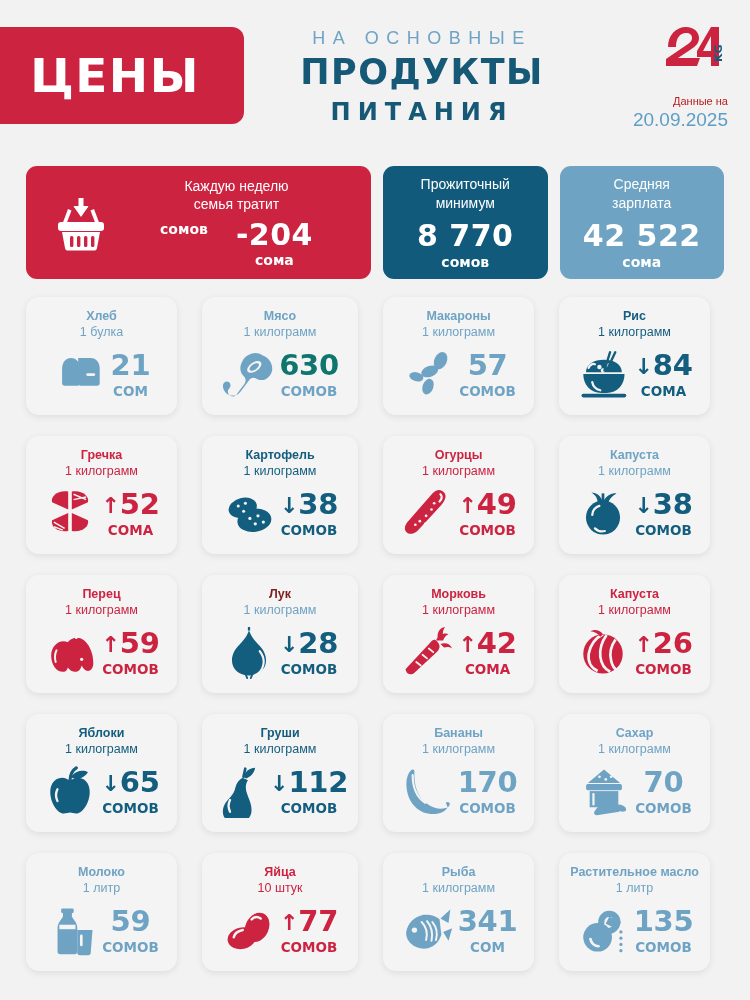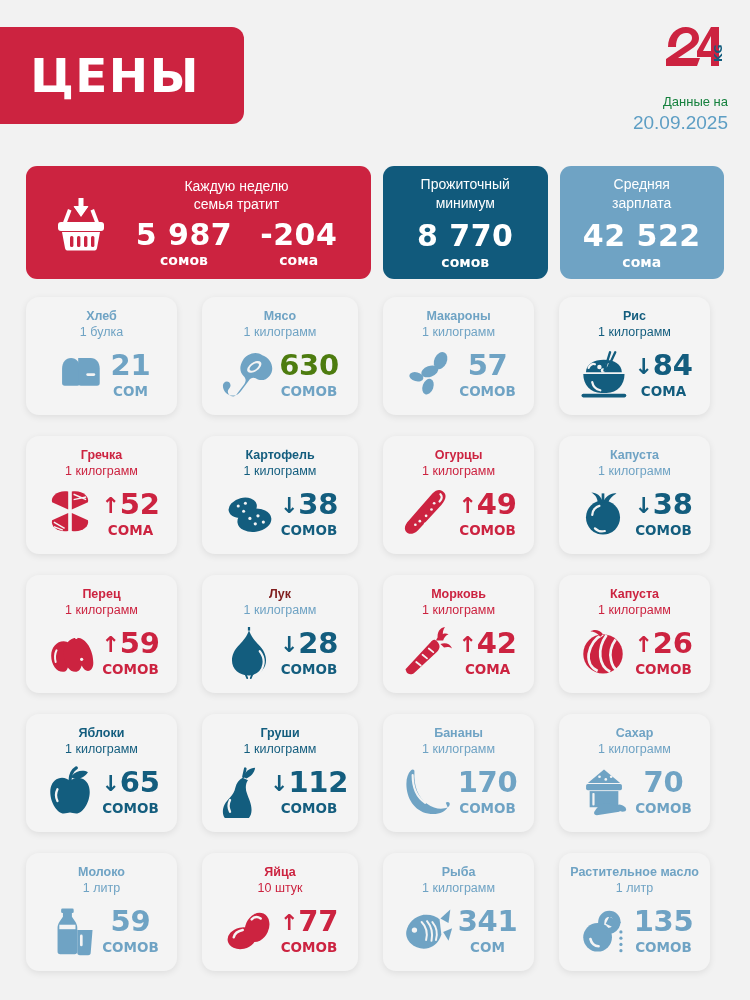--- a/index.html
+++ b/index.html
@@ -80,22 +80,22 @@
     width: 120px;
     text-align: right;
   }
   .logo-wrap {
     display: flex;
     justify-content: flex-end;
     align-items: flex-start;
     height: 46px;
   }
   .date-label {
-    color: #15803d;
-    font-size: 13px;
+    color: #b91c1c;
+    font-size: 11px;
     margin-top: 24px;
     line-height: 1.3;
   }
   .date-value {
     color: #5d9ec4;
     font-size: 19px;
     line-height: 1.25;
   }
 
   
@@ -260,20 +260,25 @@
 </style>
 </head>
 <body>
 
 <div class="header">
 
   <div class="title-badge">
     <span class="title-badge-text">ЦЕНЫ</span>
   </div>
 
+  <div class="header-center">
+    <div class="hdr-line1">на основные</div>
+    <div class="hdr-line2">продукты</div>
+    <div class="hdr-line3">питания</div>
+  </div>
 
   <div class="header-right">
     <div class="logo-wrap">
       <svg width="64" height="44" viewBox="0 0 64 44">
         <g fill="#cc2340">
           <path d="M4 23 C4 11 12 3 22 3 C30 3 35 8 35 14 C35 19 32 22 26 26 L14 34 L36 34 L33 42 L2 42 L2 35 L24 20 C27 18 28 16 28 14 C28 11 26 9 22 9 C16 9 12 14 12 23 Z"></path>
           <path d="M48 3 L55 3 L55 42 L47 42 L47 33 L33 33 L33 27 L47 3 Z M47 12 L39 27 L47 27 Z"></path>
         </g>
         <g fill="#135d7e">
           <text x="58" y="38" font-family="DejaVu Sans, sans-serif" font-size="11" font-weight="700" transform="rotate(-90 58 38)">KG</text>
@@ -307,21 +312,20 @@
         </g>
       </svg>
     </div>
     <div class="basket-text">
       <div class="stat-caption">
         <span>Каждую неделю</span><br>
         <span>семья тратит</span>
       </div>
       <div class="basket-nums">
         <div class="num-block">
-          <div class="big-num">5 987</div>
           <div class="unit">сомов</div>
         </div>
         <div class="num-block">
           <div class="big-num">-204</div>
           <div class="unit">сома</div>
         </div>
       </div>
     </div>
   </div>
 
@@ -370,21 +374,21 @@
       <div class="card-body">
         <div class="card-icon">
           <svg width="52" height="52" viewBox="0 0 52 58" fill="#6fa3c4" stroke="none" style="color:#6fa3c4">
             <path d="M42 7c-7-5-17-2-22 6-4 7-3 13 1 17 3 3 3 6 1 9l-9 12c-2 3-6 2-8 0-2-2-2-5 0-7 2-2 2-5 0-7-3-2-7 0-7 4 0 6 5 11 11 11 4 0 7-2 9-5l9-12c2-3 5-4 8-2 5 3 11 2 15-3 6-7 3-19-8-23z"></path>
             <ellipse cx="33" cy="20" rx="9" ry="5" transform="rotate(-35 33 20)" fill="#f4f4f4"></ellipse>
             <ellipse cx="33" cy="20" rx="6" ry="3" transform="rotate(-35 33 20)"></ellipse>
           </svg>
         </div>
         <div class="card-price">
           <div class="price-row">
-            <span class="price-val" style="color:#4d7c0f">630</span>
+            <span class="price-val" style="color:#0f766e">630</span>
           </div>
           <div class="price-unit" style="color:#6fa3c4">сомов</div>
         </div>
       </div>
     </div>
     <div class="card t-light">
       <div class="card-title" style="color:#6fa3c4">Макароны</div>
       <div class="card-sub" style="color:#6fa3c4">1 килограмм</div>
       <div class="card-body">
         <div class="card-icon">

